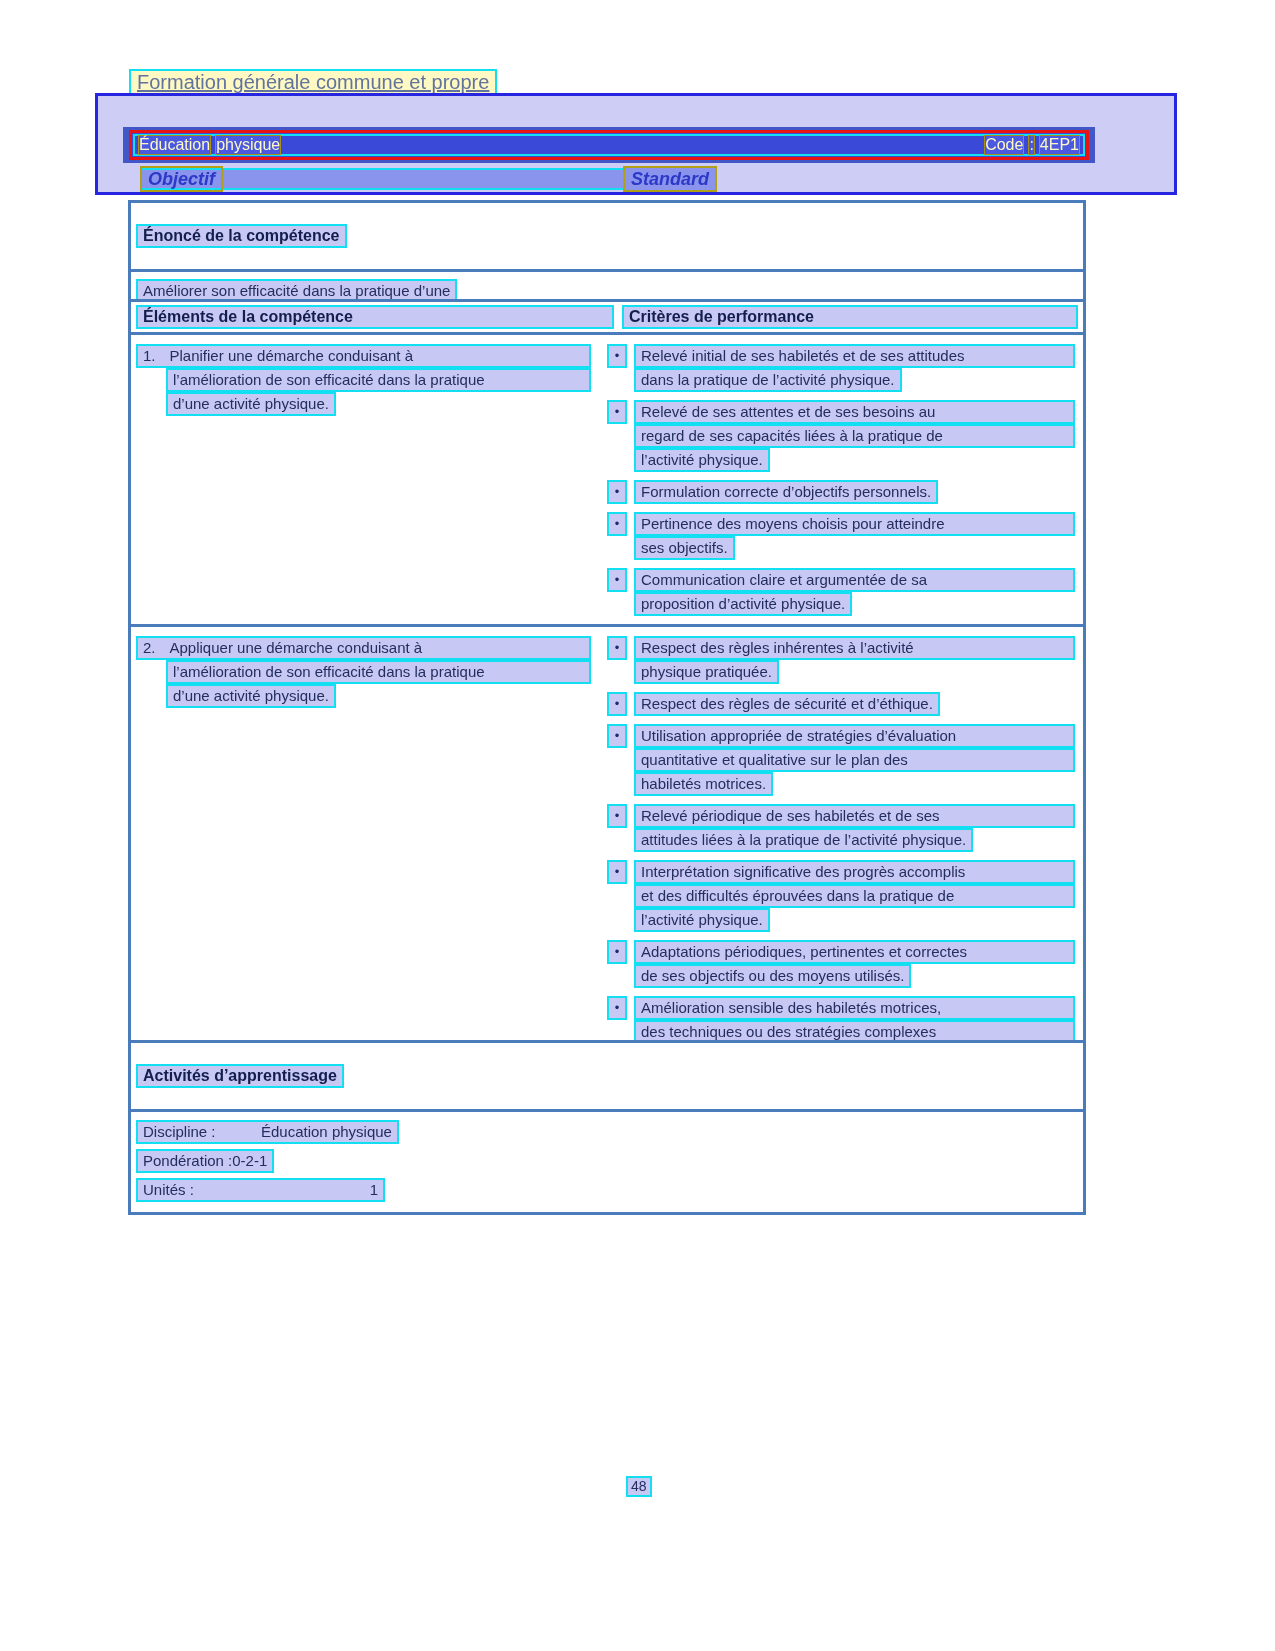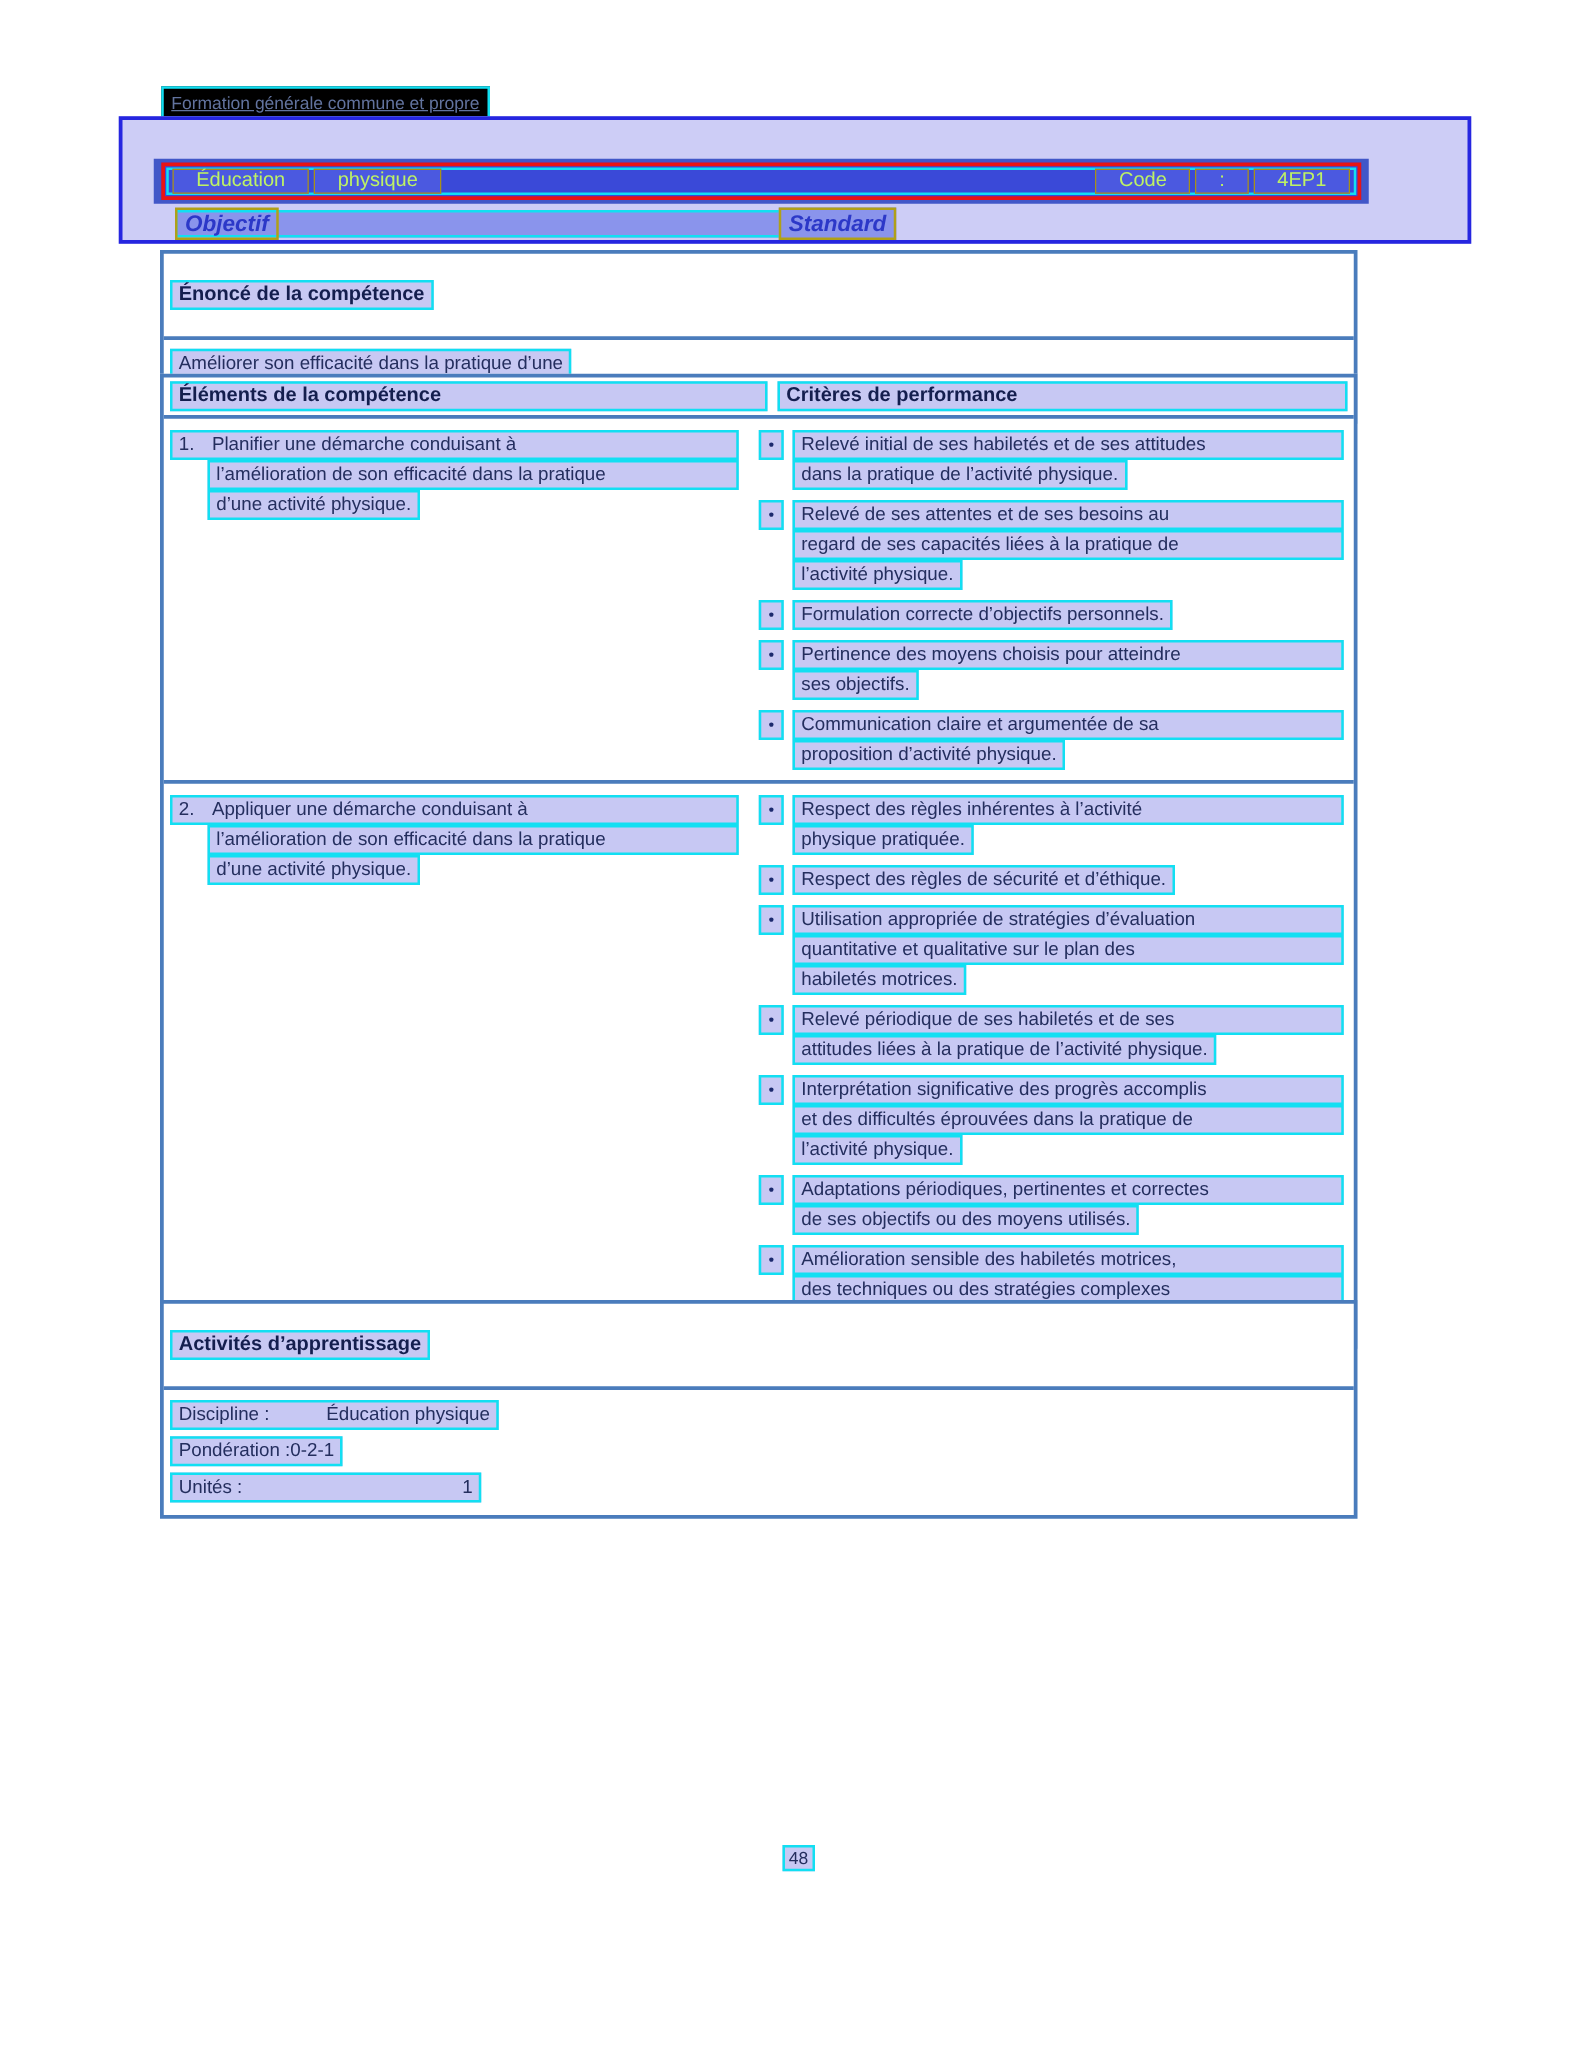--- a/index.html
+++ b/index.html
@@ -12,44 +12,44 @@
   .hl{
     display:inline-block;background:#c7c8f3;border:2px solid #12dff2;
     padding:1px 5px;line-height:18px;font-size:15px;color:#242e5e;
     white-space:nowrap;vertical-align:top;
   }
   .full{display:block;}
   .hd{font-weight:bold;font-size:16px;color:#141e4e;}
 
   
   .top-heading{
-    position:absolute;left:129px;top:69px;background:#000000;border:2px solid #12dff2;
-    padding:1px 6px;font-size:14px;color:#62739e;text-decoration:underline;line-height:20px;
+    position:absolute;left:129px;top:69px;background:#fef9c3;border:2px solid #12dff2;
+    padding:1px 6px;font-size:20px;color:#62739e;text-decoration:underline;line-height:20px;
   }
 
   
   .bigbox{
     position:absolute;left:95px;top:93px;width:1082px;height:102px;box-sizing:border-box;
     background:#cdcdf6;border:3px solid #2626e0;
   }
   .band{
     position:absolute;left:25px;top:31px;width:972px;height:36px;box-sizing:border-box;
     background:#4157c8;
   }
   .redbox{
     position:absolute;left:6px;right:6px;top:3px;bottom:3px;
     border:3px solid #e81414;background:#3a49d8;
   }
   .banner-line{
     position:absolute;left:1px;right:1px;top:1px;bottom:1px;
     border:2px solid #12dff2;display:flex;align-items:center;padding:0 3px;gap:4px;
   }
   .bword{
-    display:inline-block;border:1px solid #a89018;background:#4b59e0;color:#bef264;
-    font-size:16px;line-height:18px;padding:0 18px;white-space:nowrap;
+    display:inline-block;border:1px solid #a89018;background:#4b59e0;color:#fef9c3;
+    font-size:16px;line-height:18px;padding:0 0;white-space:nowrap;
   }
   .bspacer{flex:1;}
   .obj-row{position:absolute;left:42px;top:72px;width:600px;height:24px;}
   .obj-bar{
     position:absolute;left:0;top:0;width:576px;height:22px;box-sizing:border-box;
     background:#8a94ec;border:2px solid #12dff2;
   }
   .obj-label,.std-label{
     position:absolute;top:-2px;display:inline-block;border:2px solid #b0a018;
     font-weight:bold;font-style:italic;font-size:18px;line-height:20px;

